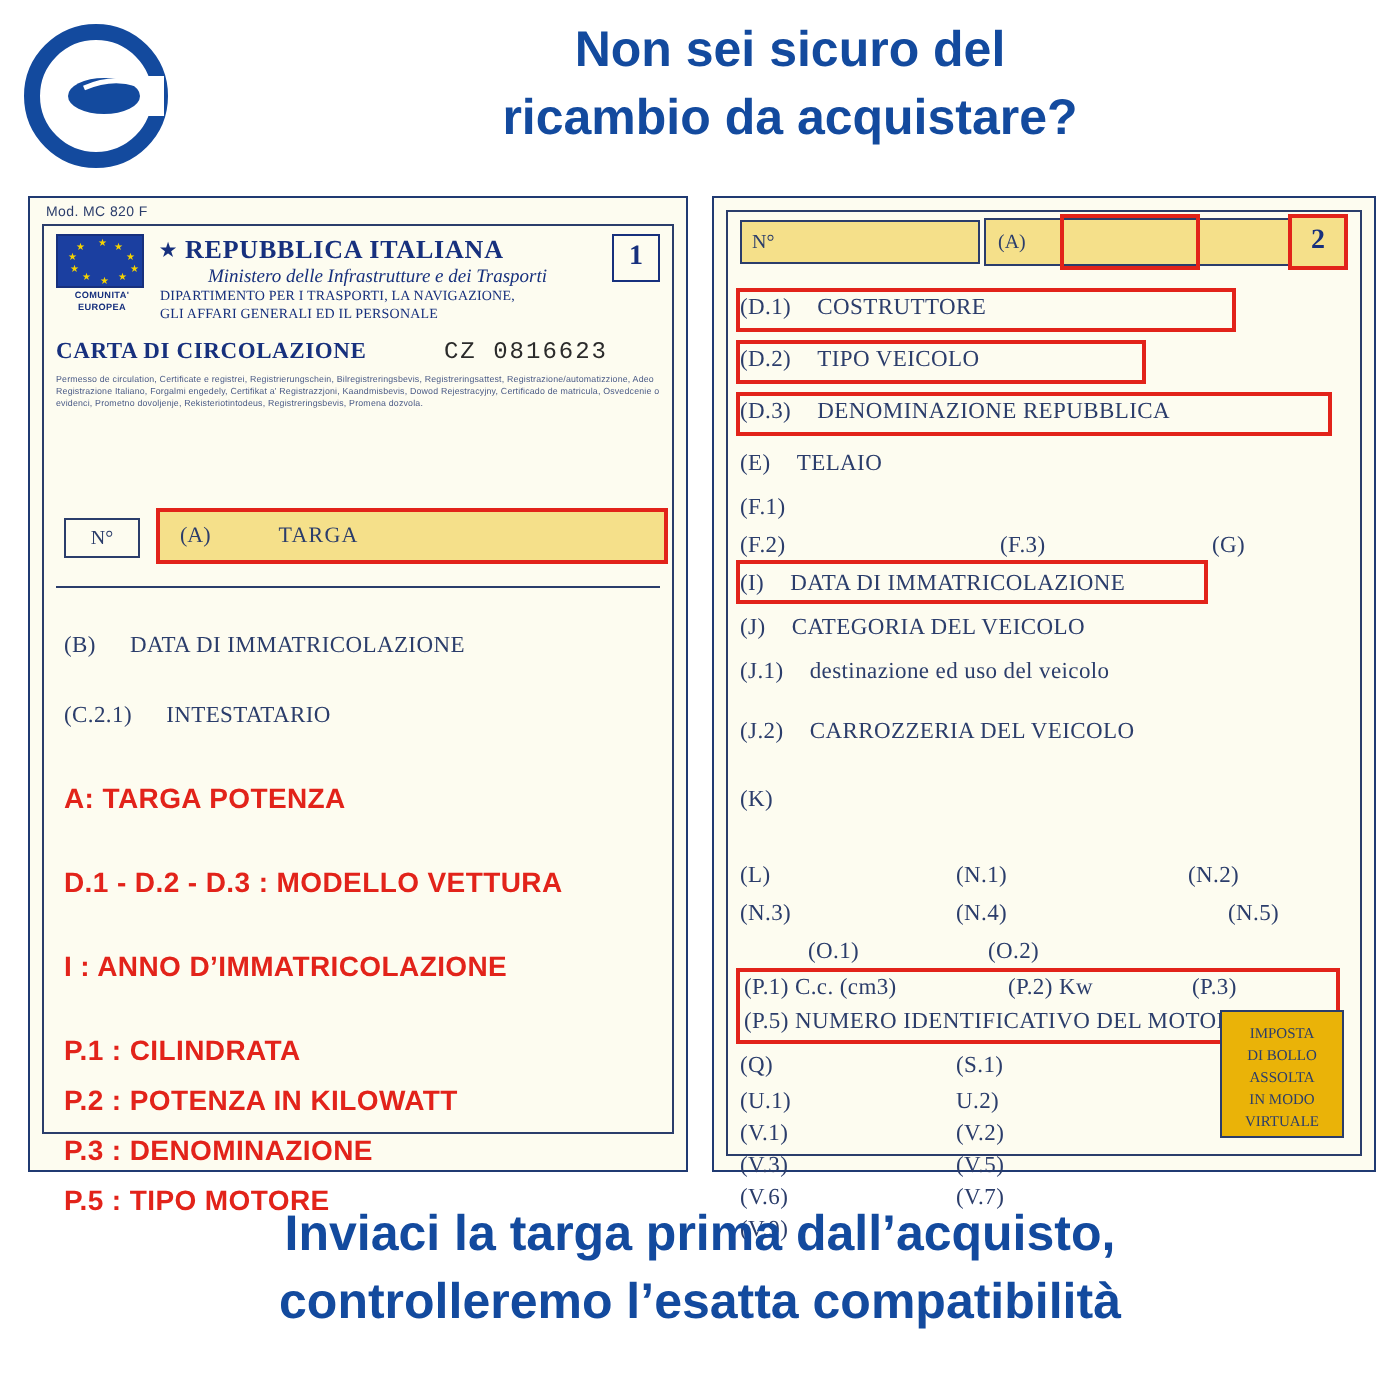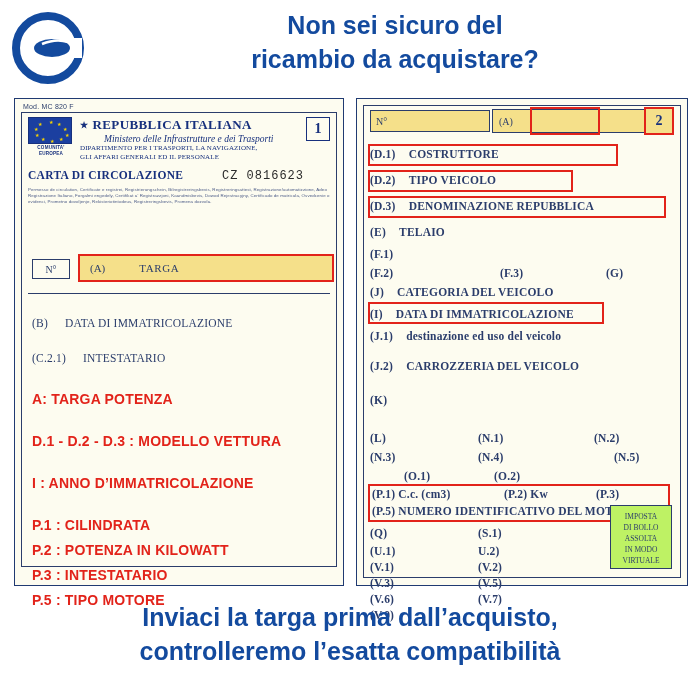--- a/index.html
+++ b/index.html
@@ -343,34 +343,33 @@
     font-family: "Liberation Serif", serif;
   }
 
   .r-list {
     position: relative;
     margin-top: 14px;
     font-family: "Liberation Serif", serif;
     font-size: 11.5px;
     color: #2b3d6b;
     letter-spacing: .2px;
-    font-weight: bold;
   }
   .r-list .row { height: 22px; position: relative; }
   .r-list .row .lbl { margin-left: 10px; }
   .r-list .cell { position: absolute; }
 
   .bollo {
     position: absolute;
     right: 8px;
     bottom: 8px;
     width: 62px;
     height: 64px;
     border: 1px solid #2b3d6b;
-    background: #bef264;
+    background: #eab308;
     font-family: "Liberation Serif", serif;
     font-size: 7.5px;
     color: #2b3d6b;
     line-height: 11px;
     text-align: center;
     padding-top: 5px;
     box-sizing: border-box;
   }
 </style>
 </head>
@@ -453,21 +452,21 @@
         <span class="lbl">INTESTATARIO</span>
       </div>
     </div>
 
     <div class="red-list">
       <div class="r">A: TARGA POTENZA</div>
       <div class="r">D.1 - D.2 - D.3 : MODELLO VETTURA</div>
       <div class="r">I : ANNO D’IMMATRICOLAZIONE</div>
       <div class="r tight">P.1 : CILINDRATA</div>
       <div class="r tight">P.2 : POTENZA IN KILOWATT</div>
-      <div class="r tight">P.3 : INTESTATARIO</div>
+      <div class="r tight">P.3 : DENOMINAZIONE</div>
       <div class="r tight">P.5 :  TIPO MOTORE</div>
     </div>
 
   </div>
 </div>
 
 <div class="card card-right">
   <div class="panel panel-right">
 
     <div class="r-topline">
@@ -507,29 +506,29 @@
       <div class="row" style="height:19px;">
         <span>(F.1)</span>
       </div>
 
       <div class="row" style="height:19px;">
         <span class="cell" style="left:0;">(F.2)</span>
         <span class="cell" style="left:108px;margin-left:22px;">(F.3)</span>
         <span class="cell" style="left:236px;">(G)</span>
       </div>
 
-      <div class="row">
-        <span>(J)</span>
-        <span class="lbl">CATEGORIA DEL VEICOLO</span>
-      </div>
-
       <div class="row" style="height:22px;">
         <span>(I)</span>
         <span class="lbl">DATA DI IMMATRICOLAZIONE</span>
         <span class="redbox" style="left:-2px;top:-6px;width:236px;height:22px;"></span>
+      </div>
+
+      <div class="row">
+        <span>(J)</span>
+        <span class="lbl">CATEGORIA DEL VEICOLO</span>
       </div>
 
       <div class="row" style="height:30px;">
         <span>(J.1)</span>
         <span class="lbl">destinazione ed uso del veicolo</span>
       </div>
 
       <div class="row" style="height:34px;">
         <span>(J.2)</span>
         <span class="lbl">CARROZZERIA DEL VEICOLO</span>

